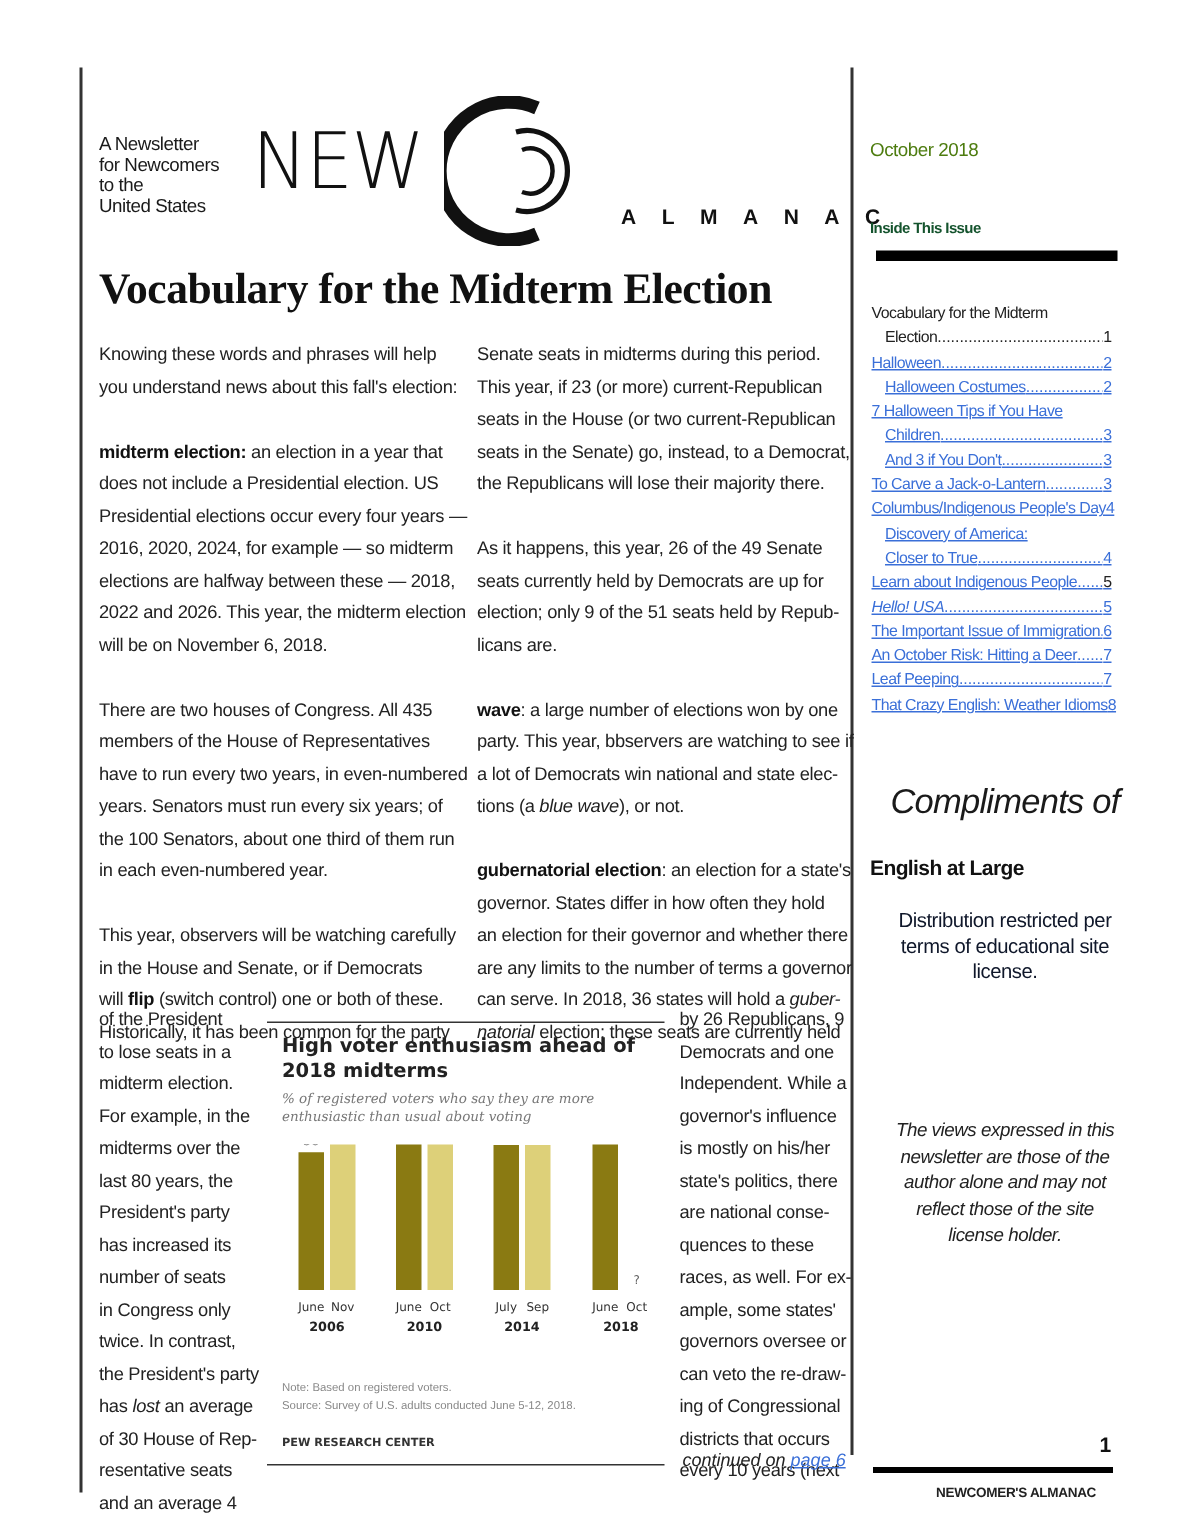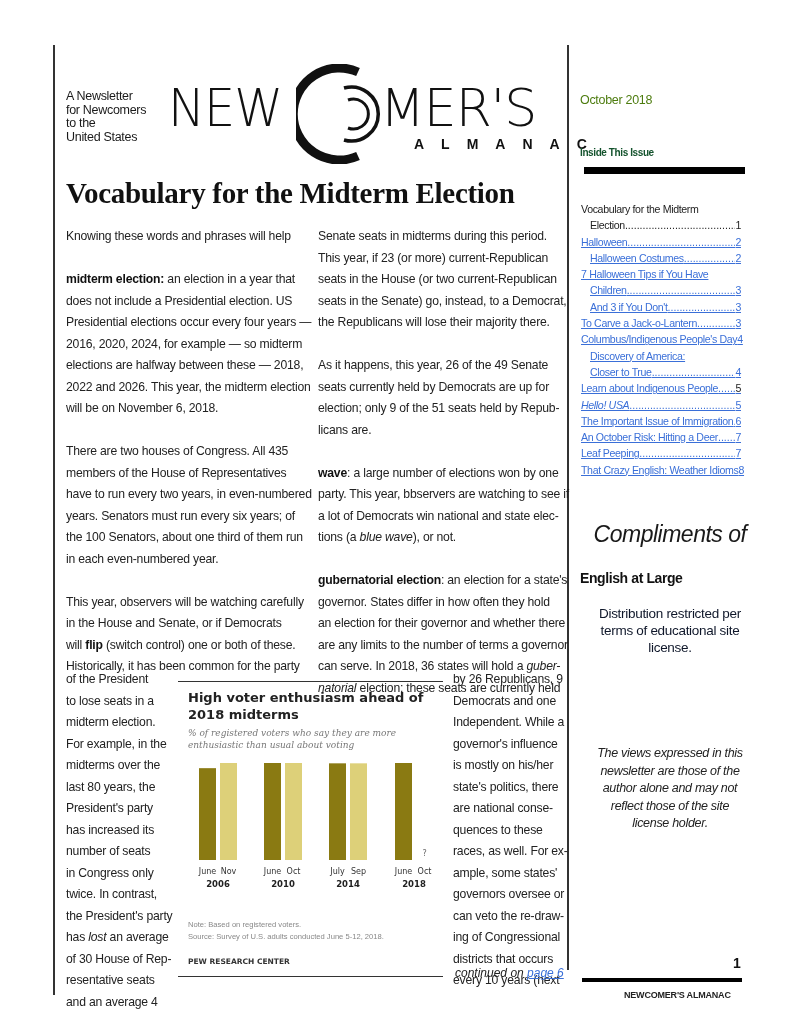--- a/index.html
+++ b/index.html
@@ -80,29 +80,29 @@
   <div>United States</div>
 </div>
 
 <div class="logo">
   <span class="logo-left">NEW</span>
   <svg class="logo-swirl" viewBox="0 0 90 100">
     <path d="M62 8 A 46 46 0 1 0 62 92" fill="none" stroke="#111" stroke-width="9"></path>
     <path d="M56 24 A 27 27 0 1 0 56 76" fill="none" stroke="#111" stroke-width="3.5" transform="rotate(180 50 50) translate(-4 0)"></path>
     <path d="M52 36 A 15 15 0 1 1 52 64" fill="none" stroke="#111" stroke-width="3"></path>
   </svg>
-  <span class="logo-right">MER'S</span>
   <span class="logo-sub">ALMANAC</span>
 </div>
 
 <h1 class="headline">Vocabulary for the Midterm Election</h1>
 
 <div class="col c1">
   <p>
     <span class="nl">Knowing these words  and phrases will help</span>
+    <span class="nl">you understand news about this fall's election:</span>
   </p>
   <p>
     <span class="nl"><b>midterm election:</b><span> an election in a year that</span></span>
     <span class="nl">does not include a Presidential election. US</span>
     <span class="nl">Presidential elections occur every four years —</span>
     <span class="nl">2016, 2020, 2024, for example —  so midterm</span>
     <span class="nl">elections are halfway between these — 2018,</span>
     <span class="nl">2022 and 2026. This year, the midterm election</span>
     <span class="nl">will be on November 6, 2018.</span>
   </p>

